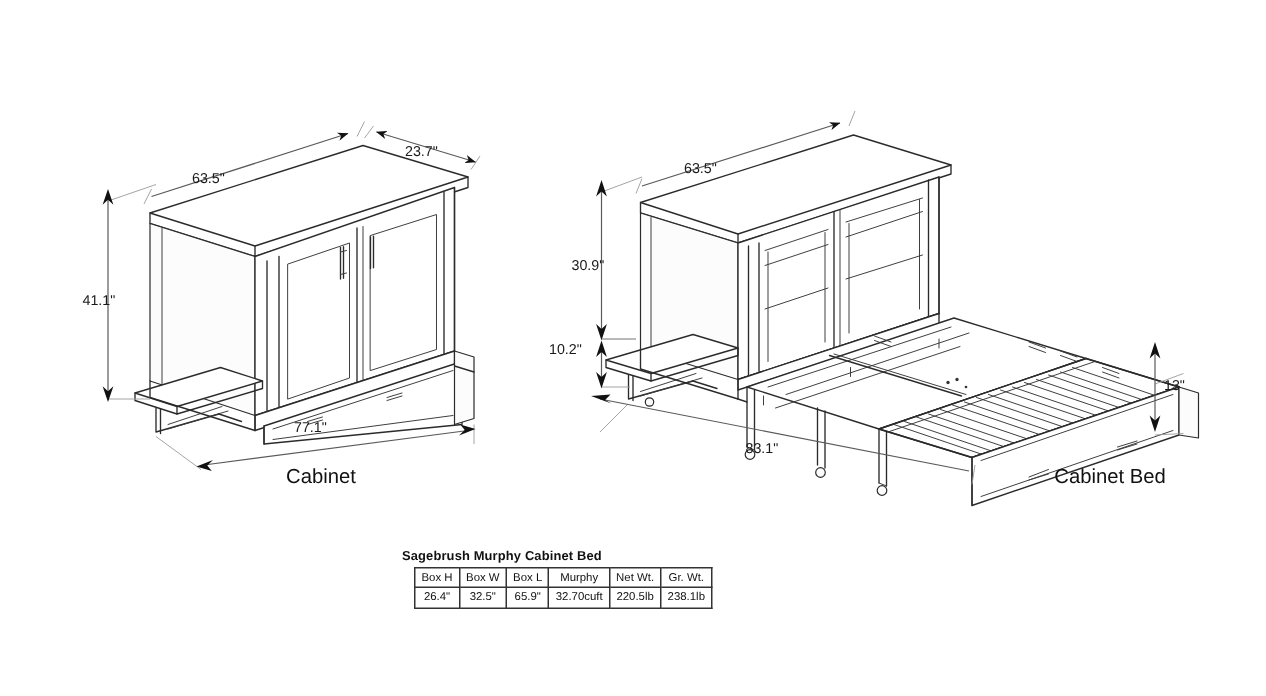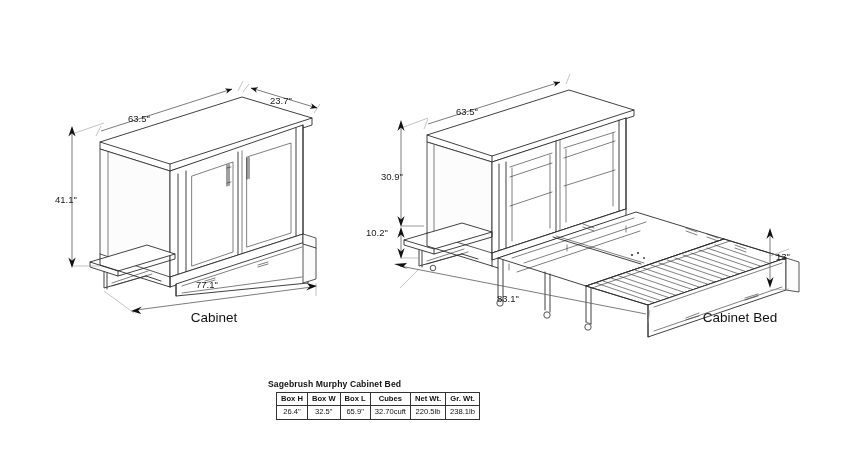--- a/index.html
+++ b/index.html
@@ -13,29 +13,29 @@
   .ln{fill:none;stroke:#2b2b2b;stroke-width:0.9;stroke-linejoin:round;stroke-linecap:round;}
   .ln-t{fill:none;stroke:#3a3a3a;stroke-width:0.65;stroke-linejoin:round;stroke-linecap:round;}
   .ln-f{fill:#ffffff;stroke:#2b2b2b;stroke-width:0.9;stroke-linejoin:round;}
   .ln-f2{fill:#fcfcfc;stroke:#2b2b2b;stroke-width:0.8;stroke-linejoin:round;}
   .dim{fill:none;stroke:#5a5a5a;stroke-width:0.8;}
   .dimx{fill:none;stroke:#9a9a9a;stroke-width:0.6;}
   .ah{fill:#111111;stroke:none;}
   .dimtxt{font-family:"Liberation Sans",sans-serif;font-size:9.5px;fill:#1a1a1a;}
   .caption{font-family:"Liberation Sans",sans-serif;font-size:13.5px;fill:#111111;}
 
-  .spec{position:absolute;left:268px;top:379px;}
+  .spec{position:absolute;left:268px;top:365px;}
   .spec-title{font-size:8.6px;font-weight:bold;color:#111;letter-spacing:0.1px;
     margin:0 0 3px 0;white-space:nowrap;}
   table.sz{border-collapse:collapse;font-size:7.6px;color:#111;}
   table.sz td{border:1px solid #333;padding:1px 4px;text-align:center;
     white-space:nowrap;line-height:1.35;}
   table.sz td.model{border:none;text-align:right;padding-right:4px;font-size:8px;}
   table.sz td.blank{border:none;}
-  table.sz td.hd{font-weight:bold;margin-left:20px;}
+  table.sz td.hd{font-weight:normal;margin-left:20px;}
 </style>
 </head>
 <body>
 
 <div class="sheet">
 
   <svg class="art" viewBox="0 0 844 464">
     <defs>
       <marker id="ahL" markerWidth="9" markerHeight="7" refX="8.6" refY="3.5" orient="auto">
         <path d="M9,3.5 L0,0 L2.6,3.5 L0,7 Z" class="ah"></path>
@@ -321,21 +321,21 @@
 
   <div class="spec">
     <div class="spec-title">Sagebrush Murphy Cabinet Bed</div>
     <table class="sz">
       <tbody>
         <tr>
           <td class="blank"></td>
           <td class="hd">Box H</td>
           <td class="hd">Box W</td>
           <td class="hd">Box L</td>
-          <td class="hd">Cubes</td>
+          <td class="hd">Murphy</td>
           <td class="hd">Net Wt.</td>
           <td class="hd">Gr. Wt.</td>
         </tr>
         <tr>
           <td class="blank"></td>
           <td>26.4"</td>
           <td>32.5"</td>
           <td>65.9"</td>
           <td>32.70cuft</td>
           <td>220.5lb</td>

